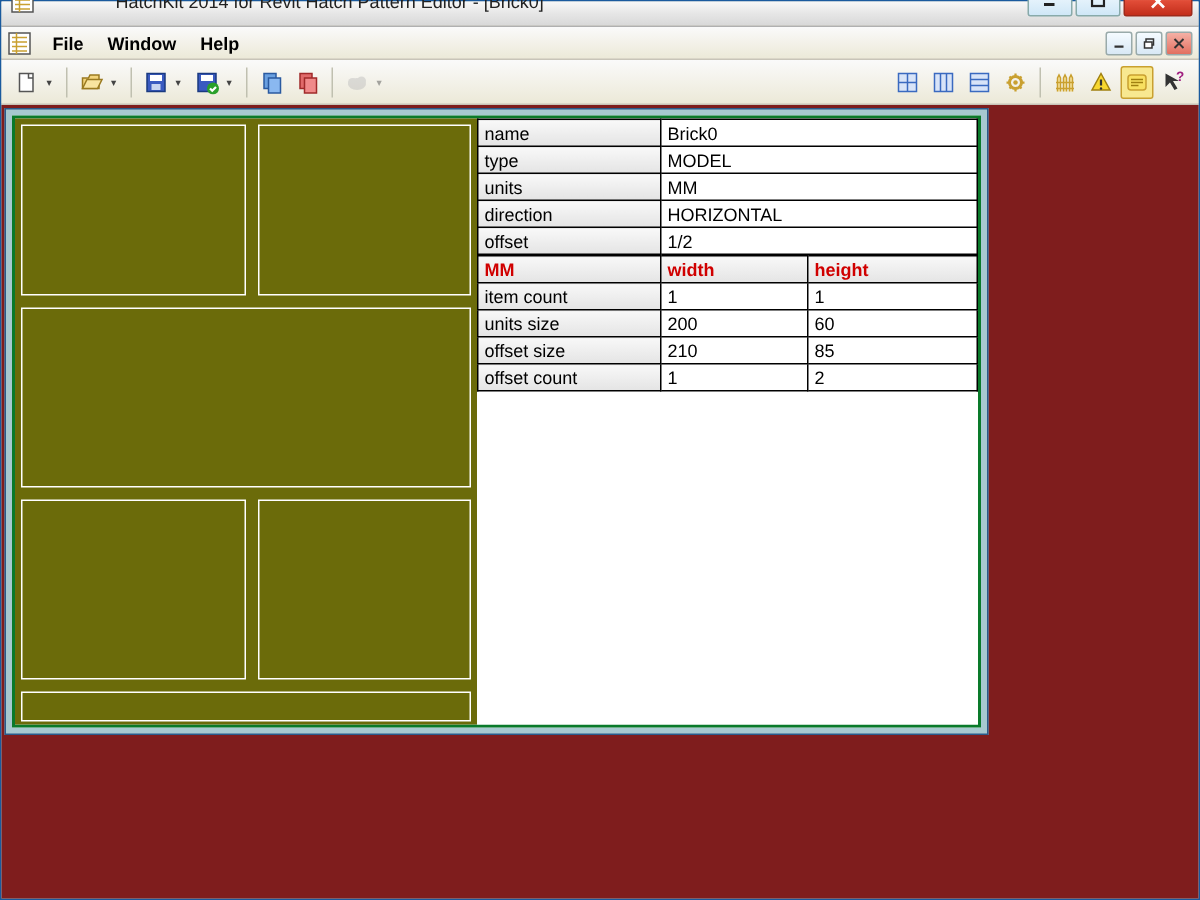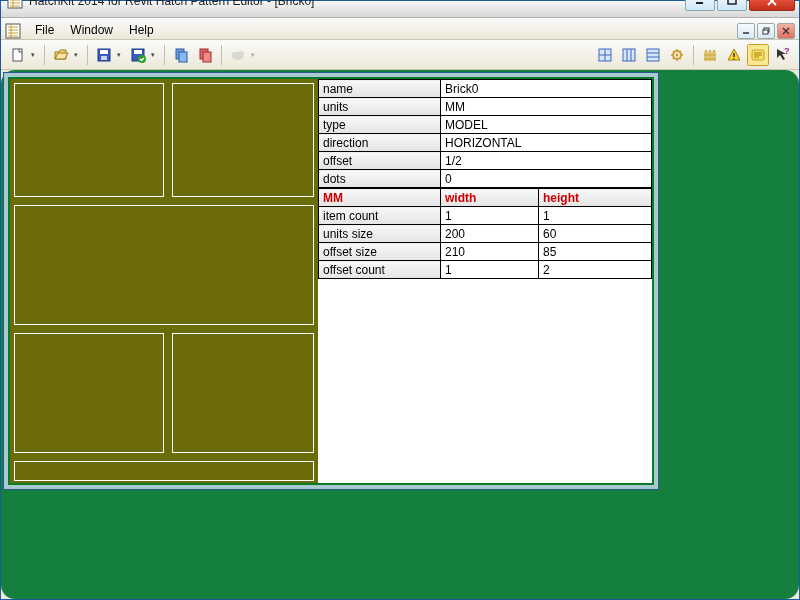--- a/index.html
+++ b/index.html
@@ -1,40 +1,40 @@
 <!DOCTYPE html>
 <html><head>
 <meta charset="utf-8">
 <style>
 * { box-sizing: border-box; margin: 0; padding: 0; }
 body { font-family: "Segoe UI", Tahoma, sans-serif; font-size: 12px; background: #d4d0c8; width: 800px; height: 600px; overflow: hidden; }
 
 .window { width: 800px; height: 600px; border: 1px solid #1a5a9e; display: flex; flex-direction: column; background: #ece9d8; }
 
-.titlebar { height: 16px; background: linear-gradient(to bottom, #f8f8f8, #e6e6e6, #d8d8d8); display: flex; align-items: center; padding: 0 0 16px 6px; border-bottom: 1px solid #b0b0b0; }
+.titlebar { height: 16px; background: linear-gradient(to bottom, #f8f8f8, #e6e6e6, #d8d8d8); display: flex; align-items: center; padding: 0 0 16px 6px; border-bottom: 1px solid #b0b0b0; gap: 48px; }
 .titlebar .app-icon { width: 16px; height: 16px; margin-right: 6px; display: inline-flex; align-items: center; justify-content: center; }
 .titlebar .title-text { flex: 1; font-size: 12px; color: #222; }
 .win-btns { display: flex; height: 20px; margin-right: 4px; gap: 0; }
 .win-btn { width: 30px; height: 20px; border: 1px solid #8aa; background: linear-gradient(to bottom, #f5fbff, #cfe7f7); display: flex; align-items: center; justify-content: center; font-size: 10px; border-radius: 2px; margin-left: 2px; cursor: pointer; }
 .win-btn.close { width: 46px; background: linear-gradient(to bottom, #f59283, #e04b36, #c32e1b); color: #fff; border-color: #9e2a1b; }
 
-.menubar { height: 22px; background: linear-gradient(to bottom, #fafafa, #ece9d8); display: flex; align-items: flex-end; padding: 0 4px; border-bottom: 1px solid #c8c4b8; }
+.menubar { height: 22px; background: linear-gradient(to bottom, #fafafa, #ece9d8); display: flex; align-items: center; padding: 0 4px; border-bottom: 1px solid #c8c4b8; font-weight: bold; }
 .menubar .app-icon { width: 16px; height: 16px; margin-right: 6px; }
 .menu-item { padding: 2px 8px; cursor: pointer; }
 .mdi-controls { margin-left: auto; display: flex; gap: 2px; }
 .mdi-btn { width: 18px; height: 16px; border: 1px solid #9aa; background: linear-gradient(to bottom, #f5fbff, #d8e8f5); font-size: 9px; display: flex; align-items: center; justify-content: center; cursor: pointer; border-radius: 2px; }
 .mdi-btn.close { background: linear-gradient(to bottom, #f5b0a5, #e27060); }
 
 .toolbar { height: 30px; background: linear-gradient(to bottom, #fafafa, #ece9d8); display: flex; align-items: center; padding: 2px 6px; border-bottom: 1px solid #c8c4b8; gap: 2px; }
 .tb-btn { width: 22px; height: 22px; display: flex; align-items: center; justify-content: center; cursor: pointer; border: 1px solid transparent; border-radius: 2px; }
 .tb-sep { width: 1px; height: 20px; background: #c0c0b0; margin: 0 3px; }
 .tb-drop { width: 8px; font-size: 7px; color: #444; cursor: pointer; }
 .toolbar-right { margin-left: auto; display: flex; align-items: center; gap: 2px; }
 
-.workspace { flex: 1; background: #15803d; padding: 2px; position: relative; border-radius: 14px; }
+.workspace { flex: 1; background: #7f1d1d; padding: 2px; position: relative; }
 .doc-frame { position: absolute; left: 2px; top: 2px; width: 656px; height: 418px; background: #a7c9d0; border: 1px solid #2a5a8a; }
 .doc-inner { position: absolute; left: 4px; top: 4px; right: 4px; bottom: 4px; border: 2px solid #0a7a2a; background: #fff; display: flex; }
 
 .canvas { width: 308px; background: #6b6b0a; position: relative; }
 .brick { position: absolute; border: 1px solid #fff; }
 
 .props { flex: 1; background: #fff; }
 table { border-collapse: collapse; width: 100%; }
 td, th { border: 1px solid #000; padding: 1px 4px; height: 18px; font-size: 12px; font-weight: normal; text-align: left; background: #fff; }
 th { background: linear-gradient(to bottom, #f8f8f8, #e4e4e4); }
@@ -240,38 +240,34 @@
         </div>
 
         <div class="props">
           <table>
             <tbody id="prop-rows">
                 <tr>
                   <td class="lbl-cell">name</td>
                   <td class="val-cell">Brick0</td>
                 </tr>
                 <tr>
+                  <td class="lbl-cell">type</td>
+                  <td class="val-cell">MODEL</td>
+                </tr>
+                <tr>
                   <td class="lbl-cell">units</td>
                   <td class="val-cell">MM</td>
                 </tr>
                 <tr>
-                  <td class="lbl-cell">type</td>
-                  <td class="val-cell">MODEL</td>
-                </tr>
-                <tr>
                   <td class="lbl-cell">direction</td>
                   <td class="val-cell">HORIZONTAL</td>
                 </tr>
                 <tr>
                   <td class="lbl-cell">offset</td>
                   <td class="val-cell">1/2</td>
-                </tr>
-                <tr>
-                  <td class="lbl-cell">dots</td>
-                  <td class="val-cell">0</td>
                 </tr>
               </tbody>
           </table>
           <table>
             <thead>
               <tr>
                 <th class="red-head" style="width:98px">MM</th>
                 <th class="red-head" style="width:98px">width</th>
                 <th class="red-head">height</th>
               </tr>

